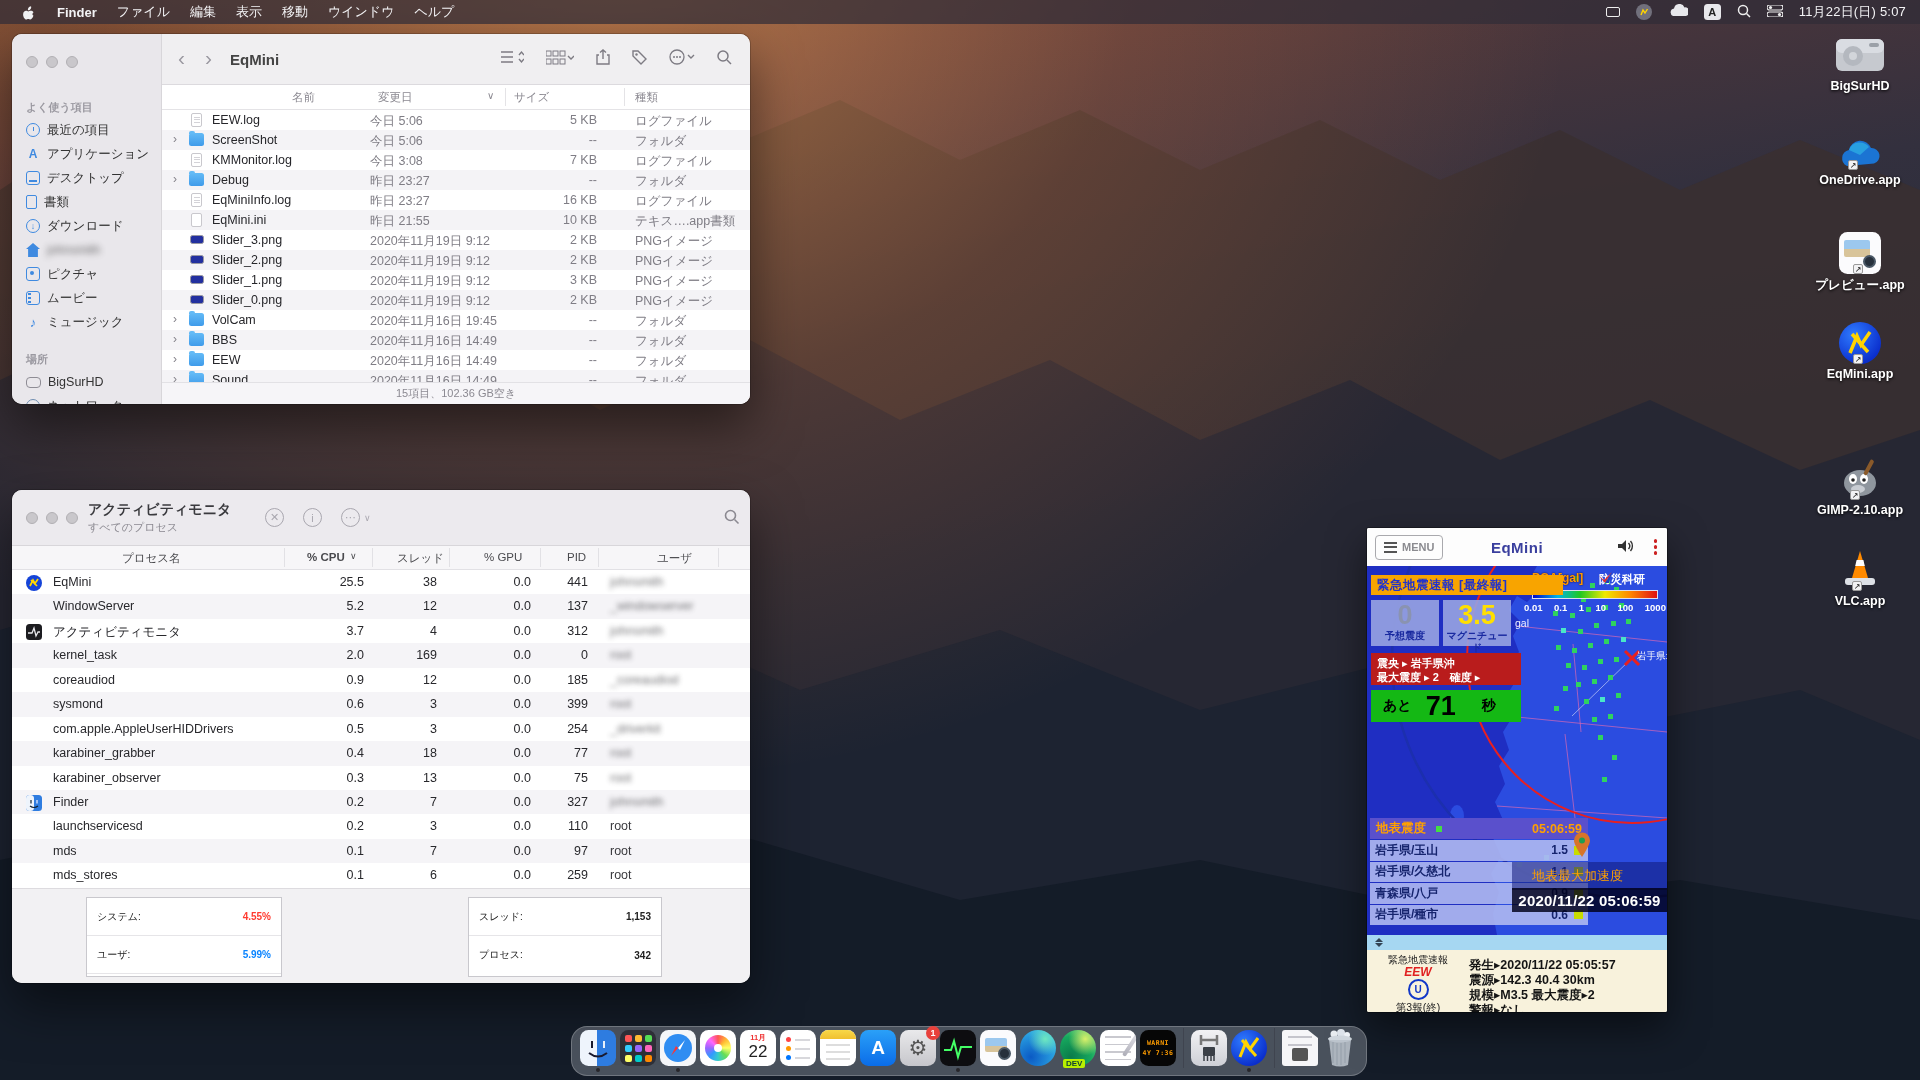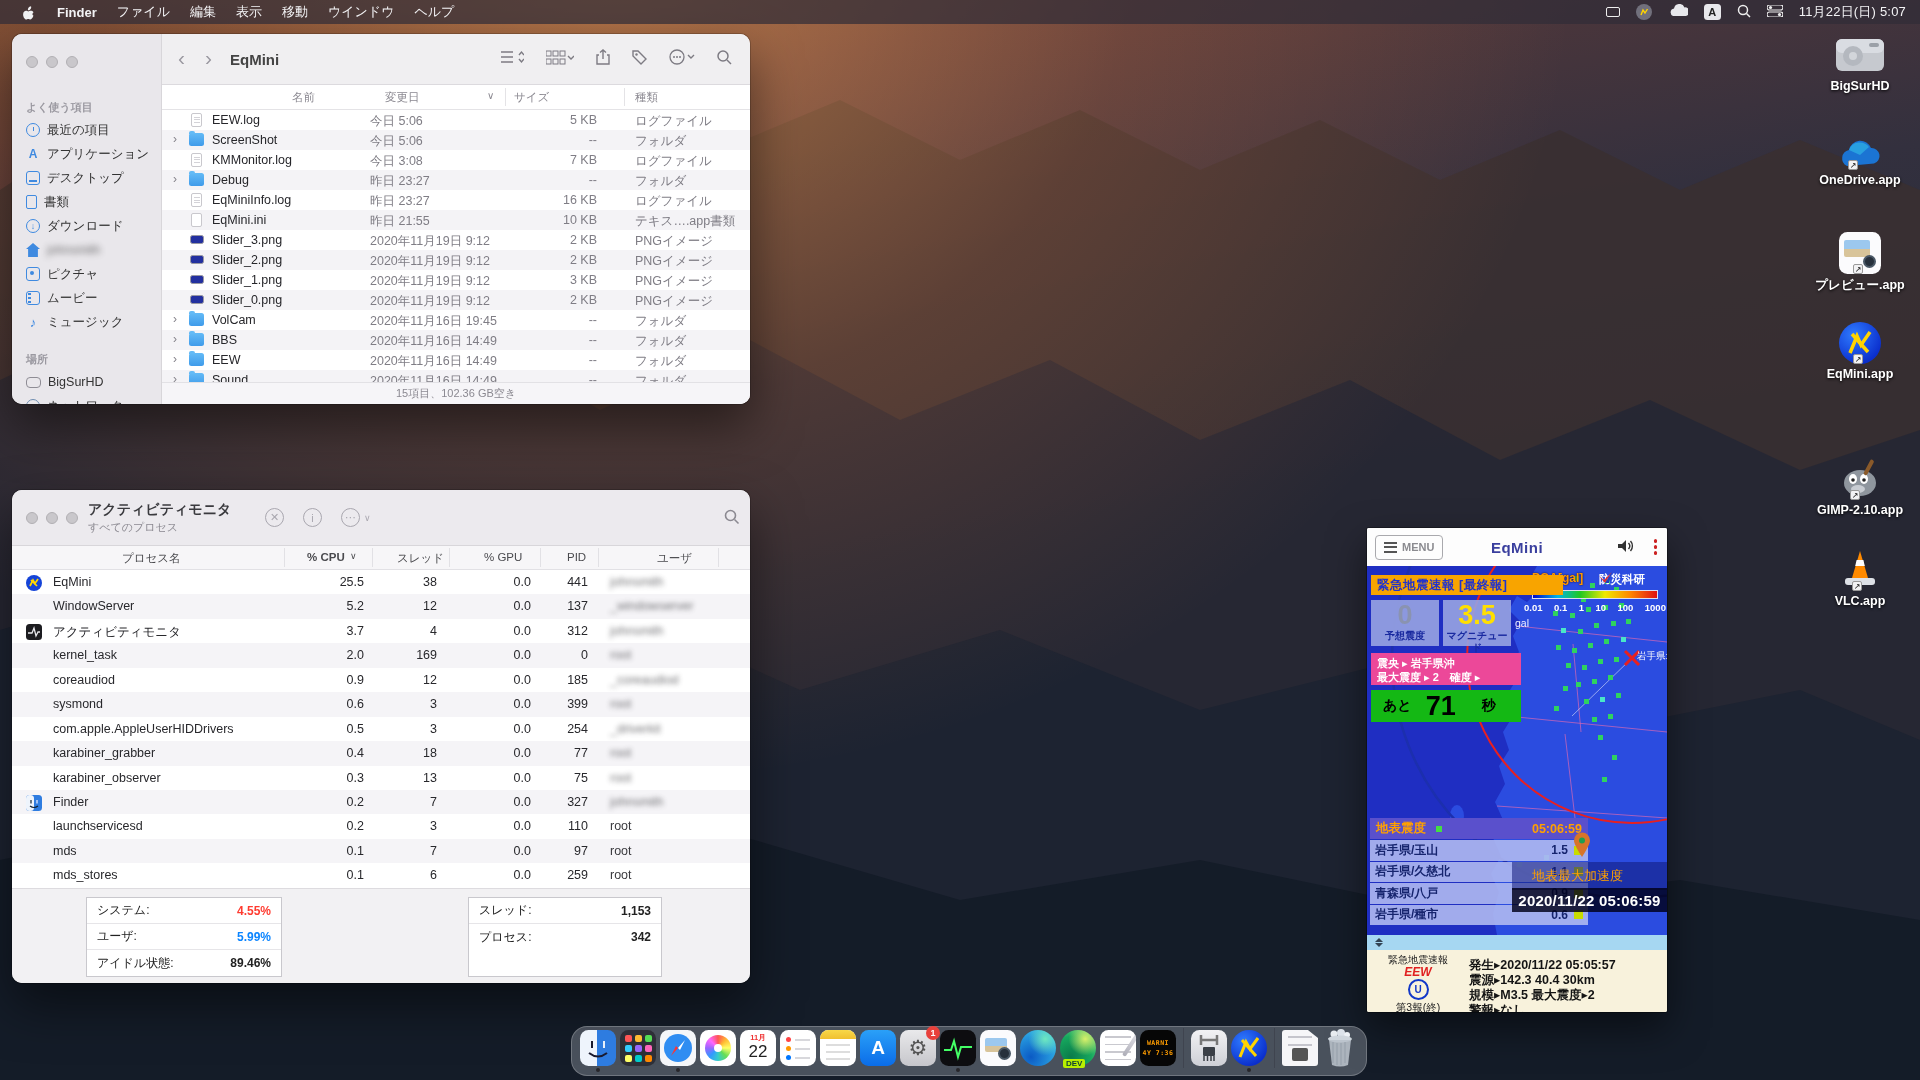--- a/index.html
+++ b/index.html
@@ -94,21 +94,21 @@
   .am-row{position:relative;height:24.45px;font-size:12.5px;color:#28282c}
   .am-row.alt{background:#f5f4f7}
   .am-row span{position:absolute;top:5px;white-space:nowrap}
   .am-pic{position:absolute;left:14px;top:4px;width:16px;height:16px}
   .am-name{left:41px}
   .am-cpu{right:386px}.am-thr{right:313px}.am-gpu{right:219px}.am-pid{right:162px}
   .am-user{left:598px;color:#3a3a3e}
   .am-user.blur{filter:blur(2.6px);opacity:.7}
   .am-panel{position:absolute;left:0;right:0;bottom:0;height:95px;background:#f2f1f3;border-top:1px solid #dddbdf}
   .am-box{position:absolute;top:8px;height:80px;background:#fff;border:1px solid #c9c8cd}
-  .am-stat{display:flex;justify-content:space-between;align-items:center;height:26px;padding:0 10px;font-size:12px;color:#222;border-bottom:1px solid #e6e5e8}
+  .am-stat{display:flex;justify-content:space-between;align-items:center;height:38px;padding:0 10px;font-size:10px;color:#222;border-bottom:1px solid #e6e5e8}
   .am-stat:last-child{border-bottom:none}
   .am-stat b{font-weight:bold}
   .am-load-t{text-align:center;font-size:11px;color:#6a6a6e;padding-top:5px}
   .am-load-hr{height:1px;background:#d8d7db;margin:4px 10px 0}
 
   
   #eq{left:1367px;top:528px;width:300px;height:484px;border-radius:2px;background:#fff;box-shadow:0 16px 38px rgba(0,0,0,.5),0 0 0 1px rgba(0,0,0,.3)}
   .eq-head{position:absolute;left:0;top:0;right:0;height:38px;background:#fdfdfd;display:flex;align-items:center}
   .eq-menu{margin-left:8px;height:25px;border:1.5px solid #a9a9ad;border-radius:4px;display:flex;align-items:center;gap:5px;padding:0 8px;color:#8b8b90;font-size:11px;font-weight:bold}
   .eq-burger{display:flex;flex-direction:column;gap:2.5px}
@@ -116,21 +116,21 @@
   .eq-title{position:absolute;left:0;right:0;text-align:center;font-size:15px;font-weight:bold;color:#3a3f9e;letter-spacing:.5px}
   .eq-dots{position:absolute;right:10px;display:flex;flex-direction:column;gap:2.5px}
   .eq-dots i{width:3.5px;height:3.5px;border-radius:50%;background:#c22}
   .eq-map{position:absolute;left:0;top:38px;width:300px;height:369px;background:#1f2ec2;overflow:hidden}
   .eq-map svg{position:absolute;left:0;top:0}
   .st{position:absolute;width:5px;height:5px;background:#2fd25f}
   .eq-banner{position:absolute;left:4px;top:9px;width:192px;height:20px;background:#f8a400;color:#2233cc;font-weight:bold;font-size:12.5px;display:flex;align-items:center;padding-left:6px;letter-spacing:.5px}
   .eq-vbox{position:absolute;top:34px;width:68px;height:46px;background:rgba(150,162,226,.92);text-align:center}
   .eq-vbox .v{font-size:27px;font-weight:bold;line-height:30px}
   .eq-vbox .l{font-size:10px;font-weight:bold;color:#1a2aa0;line-height:12px}
-  .eq-info{position:absolute;left:4px;top:87px;width:150px;height:32px;background:#ec4899;color:#fff;font-size:11px;font-weight:bold;padding:3px 0 0 6px;line-height:14px}
+  .eq-info{position:absolute;left:4px;top:87px;width:150px;height:32px;background:#b91c1c;color:#fff;font-size:11px;font-weight:bold;padding:3px 0 0 6px;line-height:14px}
   .eq-count{position:absolute;left:4px;top:124px;width:150px;height:32px;background:#14b814;color:#000;display:flex;align-items:center}
   .eq-count .p{font-size:14px;font-weight:bold;margin-left:12px}
   .eq-count .v{font-size:27px;font-weight:bold;margin-left:14px;line-height:27px}
   .eq-count .s{font-size:14px;font-weight:bold;margin-left:26px}
   .eq-pga-l{position:absolute;left:165px;top:5px;color:#ff9800;font-weight:bold;font-size:12px;text-shadow:0 0 2px #102}
   .eq-org{position:absolute;left:232px;top:6px;color:#fff;font-weight:bold;font-size:11.5px;display:flex;align-items:center;gap:2px}
   .eq-cbar{position:absolute;left:165px;top:24px;width:126px;height:9px;border:1px solid #dde;background:linear-gradient(90deg,#0008cc,#00b4e8 20%,#20c820 38%,#f0e800 58%,#ff8800 78%,#e01010)}
   .eq-scale{position:absolute;left:157px;top:36px;width:142px;display:flex;justify-content:space-between;color:#fff;font-size:9.5px;font-weight:bold}
   .eq-gal{position:absolute;left:148px;top:51px;color:#eef;font-size:10.5px}
   .eq-epl{position:absolute;left:270px;top:84px;color:#fff;font-size:9.5px;white-space:nowrap}
@@ -369,21 +369,21 @@
             </svg></span>
         <span><svg width="15" height="15">
               <circle cx="6" cy="6" r="5" fill="none" stroke="#7d7b83" stroke-width="1.5"></circle>
               <line x1="10" y1="10" x2="14" y2="14" stroke="#7d7b83" stroke-width="1.5"></line>
             </svg></span>
       </div>
     </div>
     <div class="f-list">
       <div class="f-head">
         <span style="left:130px">名前</span>
-        <span style="left:223px">変更日</span>
+        <span style="left:216px">変更日</span>
         <span style="left:325px;font-size:10px">∨</span>
         <i class="vd" style="left:343px"></i>
         <span style="left:352px">サイズ</span>
         <i class="vd" style="left:462px"></i>
         <span style="left:473px">種類</span>
       </div>
       <div class="f-rows" id="f-rows">
           <div class="f-row">
             <span class="fic doc"></span>
             <span class="f-name">EEW.log</span>

